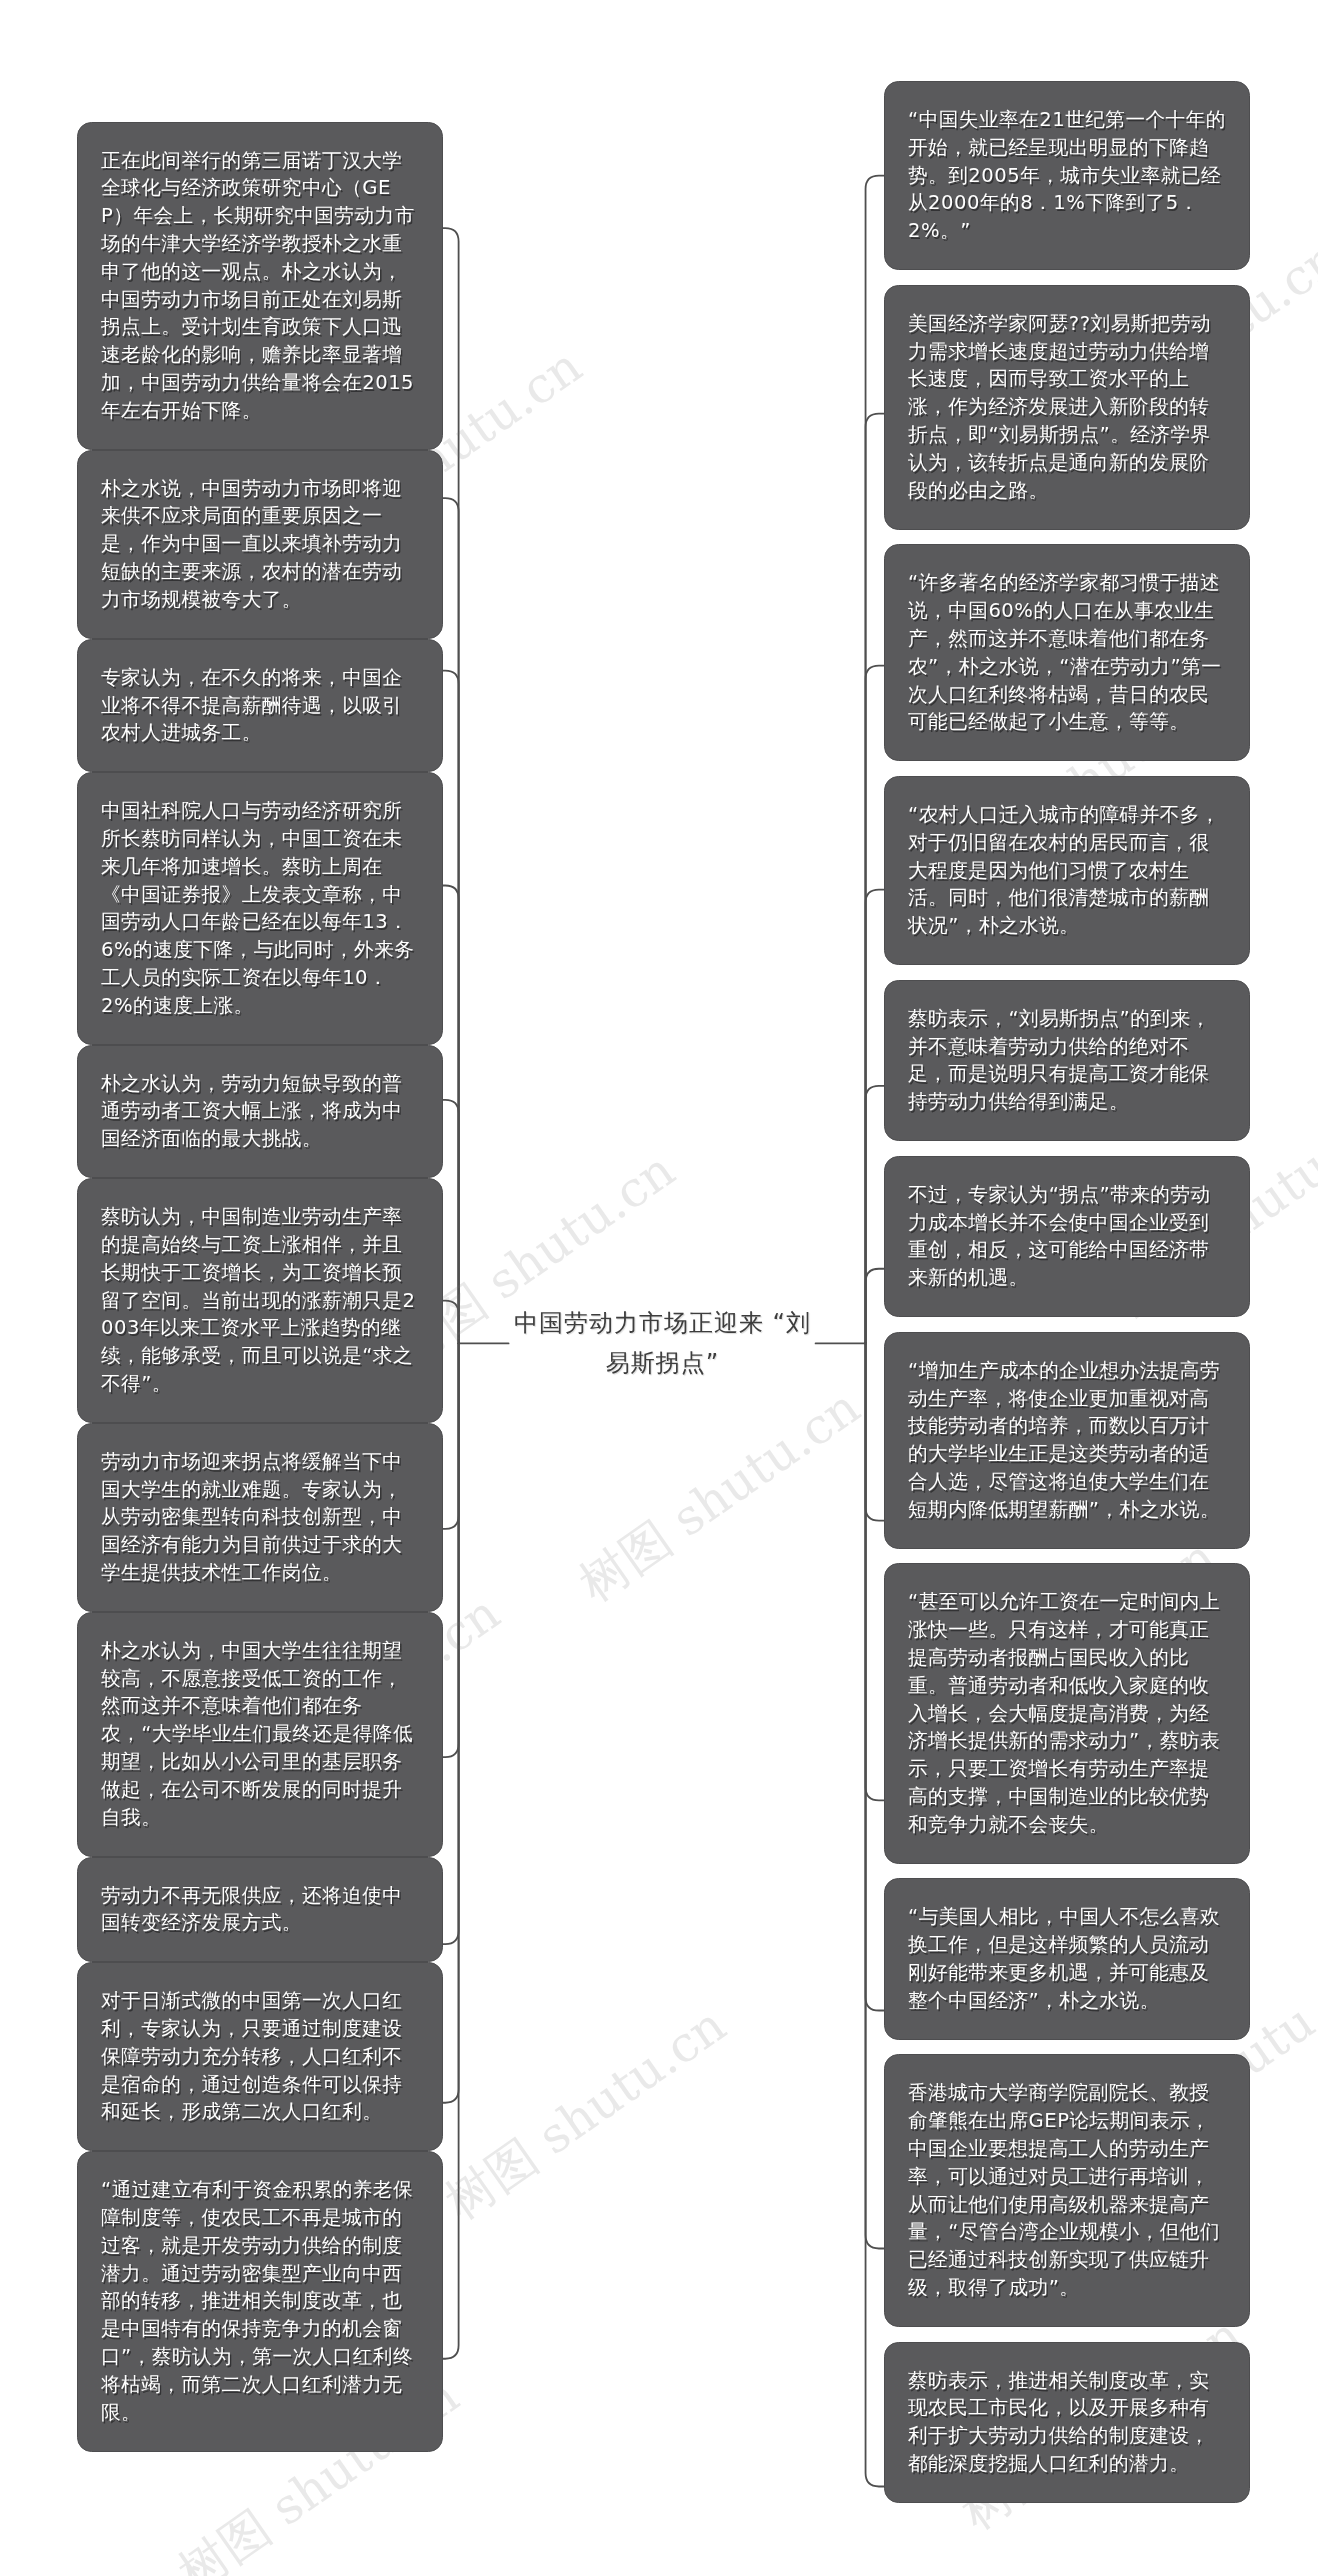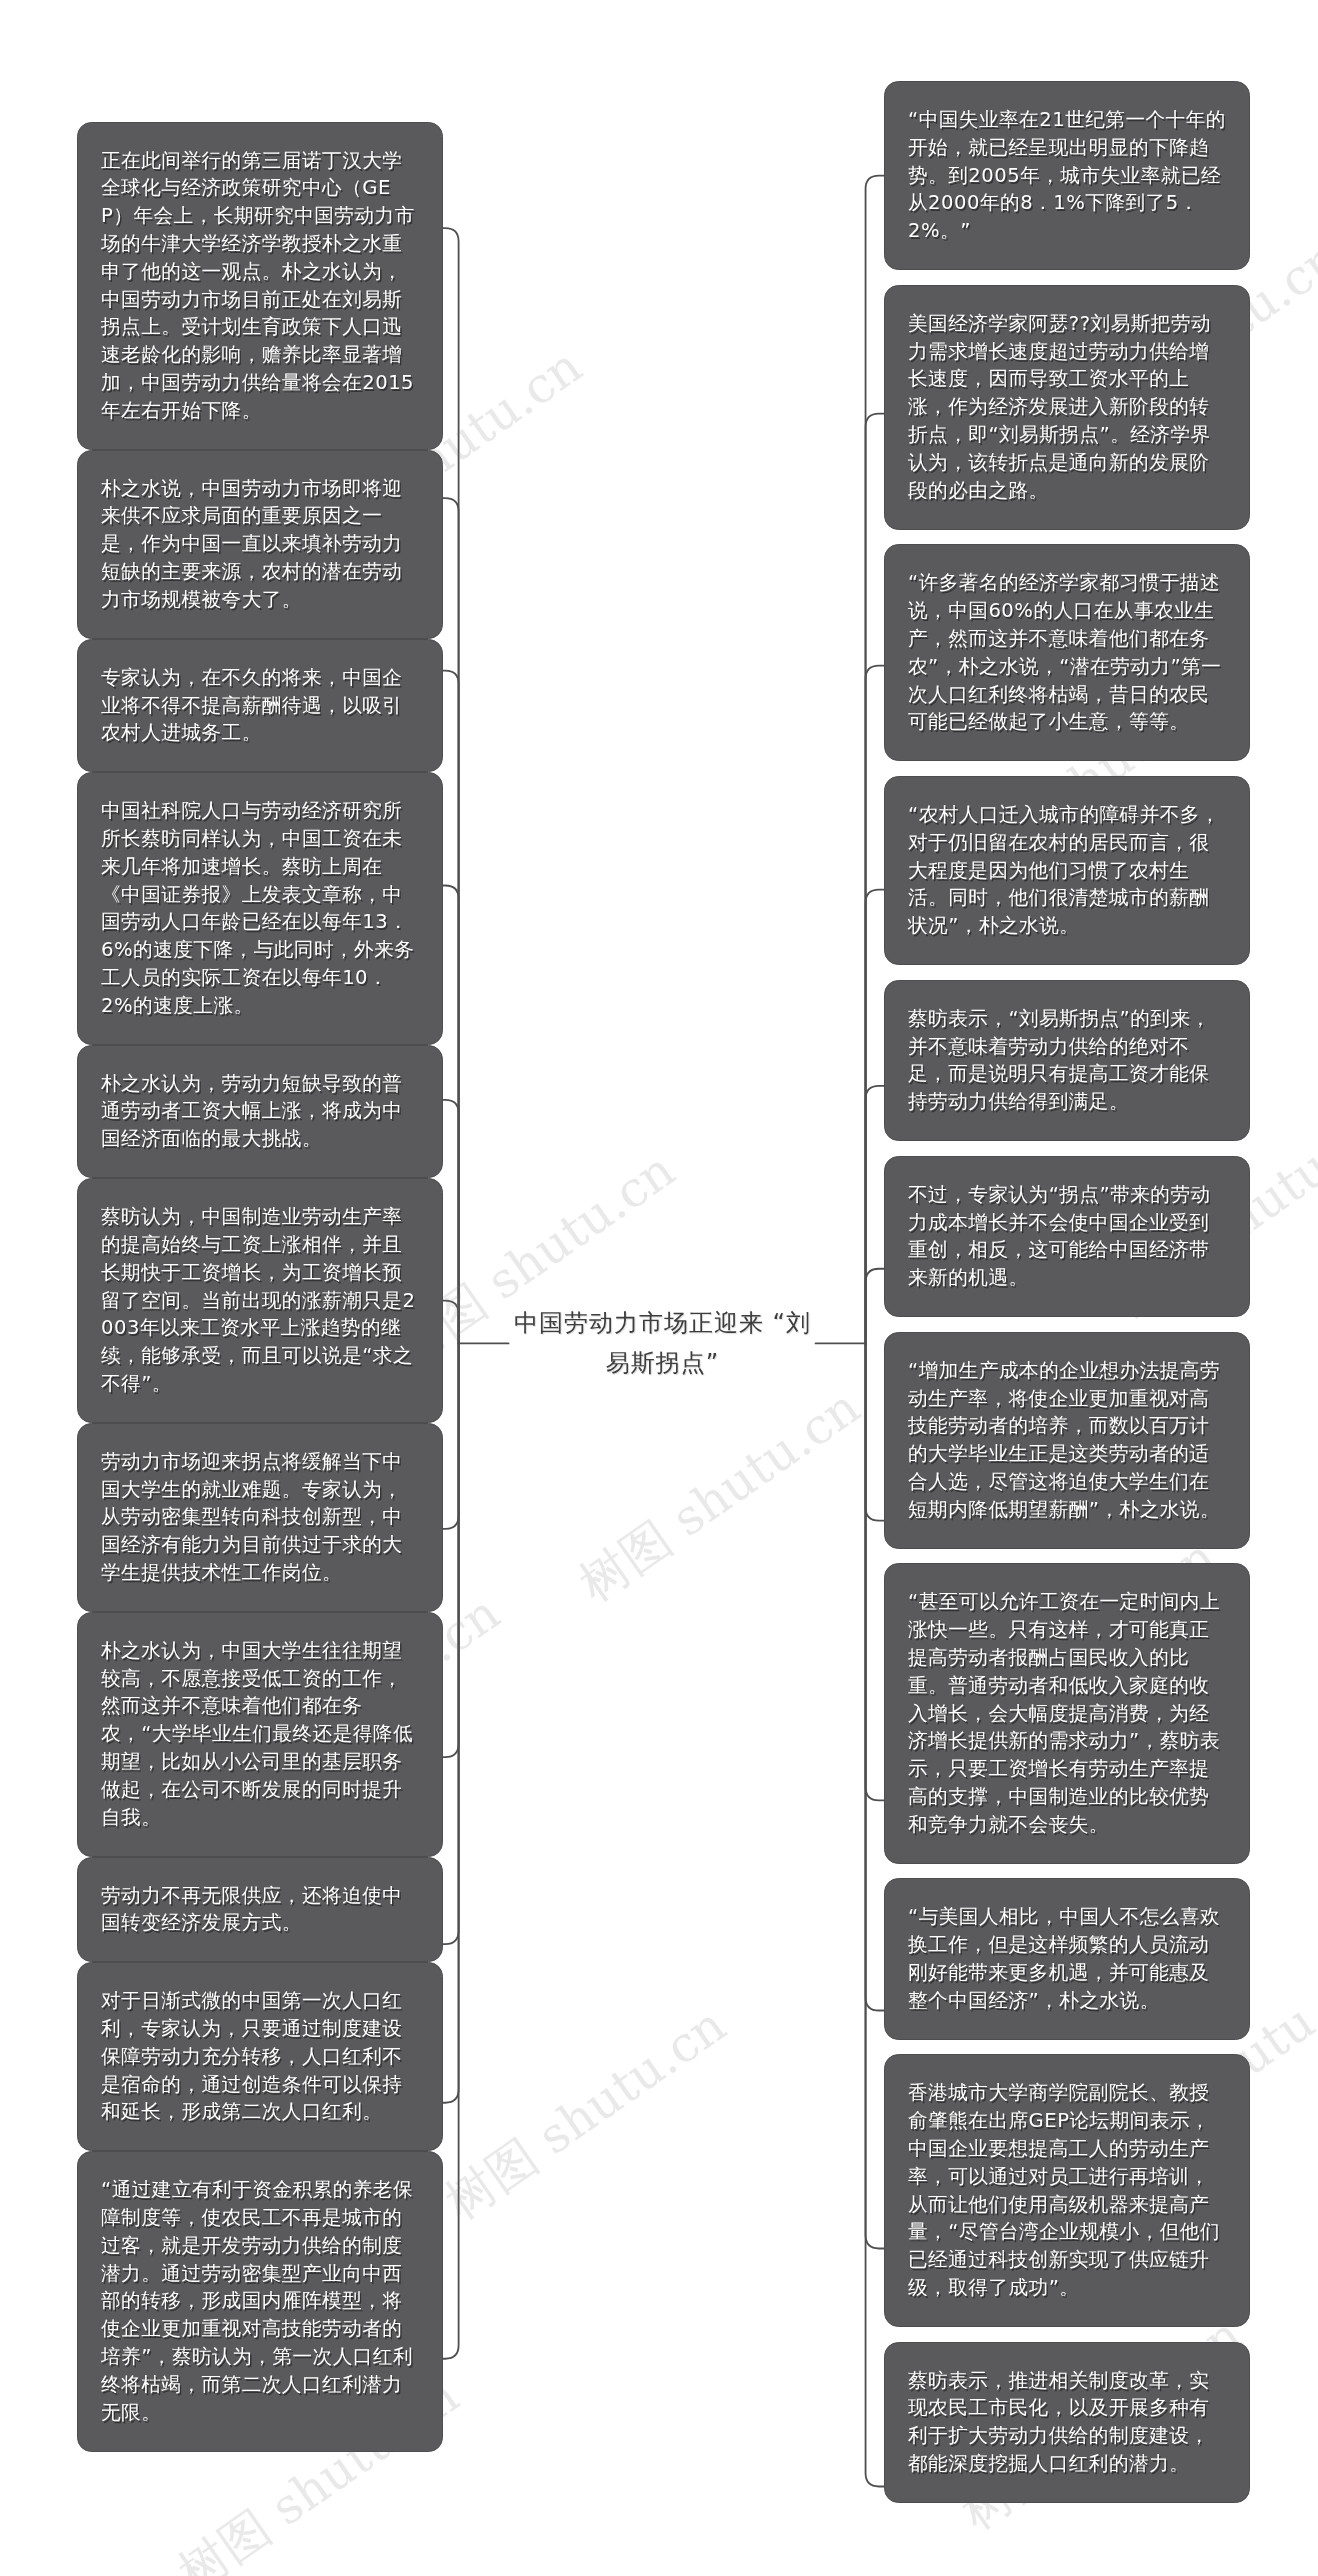--- a/index.html
+++ b/index.html
@@ -104,21 +104,21 @@
       <div class="node"><span>正在此间举行的第三届诺丁汉大学全球化与经济政策研究中心（GEP）年会上，长期研究中国劳动力市场的牛津大学经济学教授朴之水重申了他的这一观点。朴之水认为，中国劳动力市场目前正处在刘易斯拐点上。受计划生育政策下人口迅速老龄化的影响，赡养比率显著增加，中国劳动力供给量将会在2015年左右开始下降。</span></div>
       <div class="node"><span>朴之水说，中国劳动力市场即将迎来供不应求局面的重要原因之一是，作为中国一直以来填补劳动力短缺的主要来源，农村的潜在劳动力市场规模被夸大了。</span></div>
       <div class="node"><span>专家认为，在不久的将来，中国企业将不得不提高薪酬待遇，以吸引农村人进城务工。</span></div>
       <div class="node"><span>中国社科院人口与劳动经济研究所所长蔡昉同样认为，中国工资在未来几年将加速增长。蔡昉上周在《中国证券报》上发表文章称，中国劳动人口年龄已经在以每年13．6%的速度下降，与此同时，外来务工人员的实际工资在以每年10．2%的速度上涨。</span></div>
       <div class="node"><span>朴之水认为，劳动力短缺导致的普通劳动者工资大幅上涨，将成为中国经济面临的最大挑战。</span></div>
       <div class="node"><span>蔡昉认为，中国制造业劳动生产率的提高始终与工资上涨相伴，并且长期快于工资增长，为工资增长预留了空间。当前出现的涨薪潮只是2003年以来工资水平上涨趋势的继续，能够承受，而且可以说是“求之不得”。</span></div>
       <div class="node"><span>劳动力市场迎来拐点将缓解当下中国大学生的就业难题。专家认为，从劳动密集型转向科技创新型，中国经济有能力为目前供过于求的大学生提供技术性工作岗位。</span></div>
       <div class="node"><span>朴之水认为，中国大学生往往期望较高，不愿意接受低工资的工作，然而这并不意味着他们都在务农，“大学毕业生们最终还是得降低期望，比如从小公司里的基层职务做起，在公司不断发展的同时提升自我。</span></div>
       <div class="node"><span>劳动力不再无限供应，还将迫使中国转变经济发展方式。</span></div>
       <div class="node"><span>对于日渐式微的中国第一次人口红利，专家认为，只要通过制度建设保障劳动力充分转移，人口红利不是宿命的，通过创造条件可以保持和延长，形成第二次人口红利。</span></div>
-      <div class="node"><span>“通过建立有利于资金积累的养老保障制度等，使农民工不再是城市的过客，就是开发劳动力供给的制度潜力。通过劳动密集型产业向中西部的转移，形成国内雁阵模型，将使企业更加重视对高技能劳动者的培养”，蔡昉认为，第一次人口红利终将枯竭，而第二次人口红利潜力无限。</span></div>
+      <div class="node"><span>“通过建立有利于资金积累的养老保障制度等，使农民工不再是城市的过客，就是开发劳动力供给的制度潜力。通过劳动密集型产业向中西部的转移，推进相关制度改革，也是中国特有的保持竞争力的机会窗口”，蔡昉认为，第一次人口红利终将枯竭，而第二次人口红利潜力无限。</span></div>
     </div>
 
   <div class="root-title" id="root-node">
     <span>中国劳动力市场正迎来 “刘易斯拐点”</span>
   </div>
 
   <div class="column" id="right-column">
       <div class="node"><span>“中国失业率在21世纪第一个十年的开始，就已经呈现出明显的下降趋势。到2005年，城市失业率就已经从2000年的8．1%下降到了5．2%。”</span></div>
       <div class="node"><span>美国经济学家阿瑟??刘易斯把劳动力需求增长速度超过劳动力供给增长速度，因而导致工资水平的上涨，作为经济发展进入新阶段的转折点，即“刘易斯拐点”。经济学界认为，该转折点是通向新的发展阶段的必由之路。</span></div>
       <div class="node"><span>“许多著名的经济学家都习惯于描述说，中国60%的人口在从事农业生产，然而这并不意味着他们都在务农”，朴之水说，“潜在劳动力”第一次人口红利终将枯竭，昔日的农民可能已经做起了小生意，等等。</span></div>

